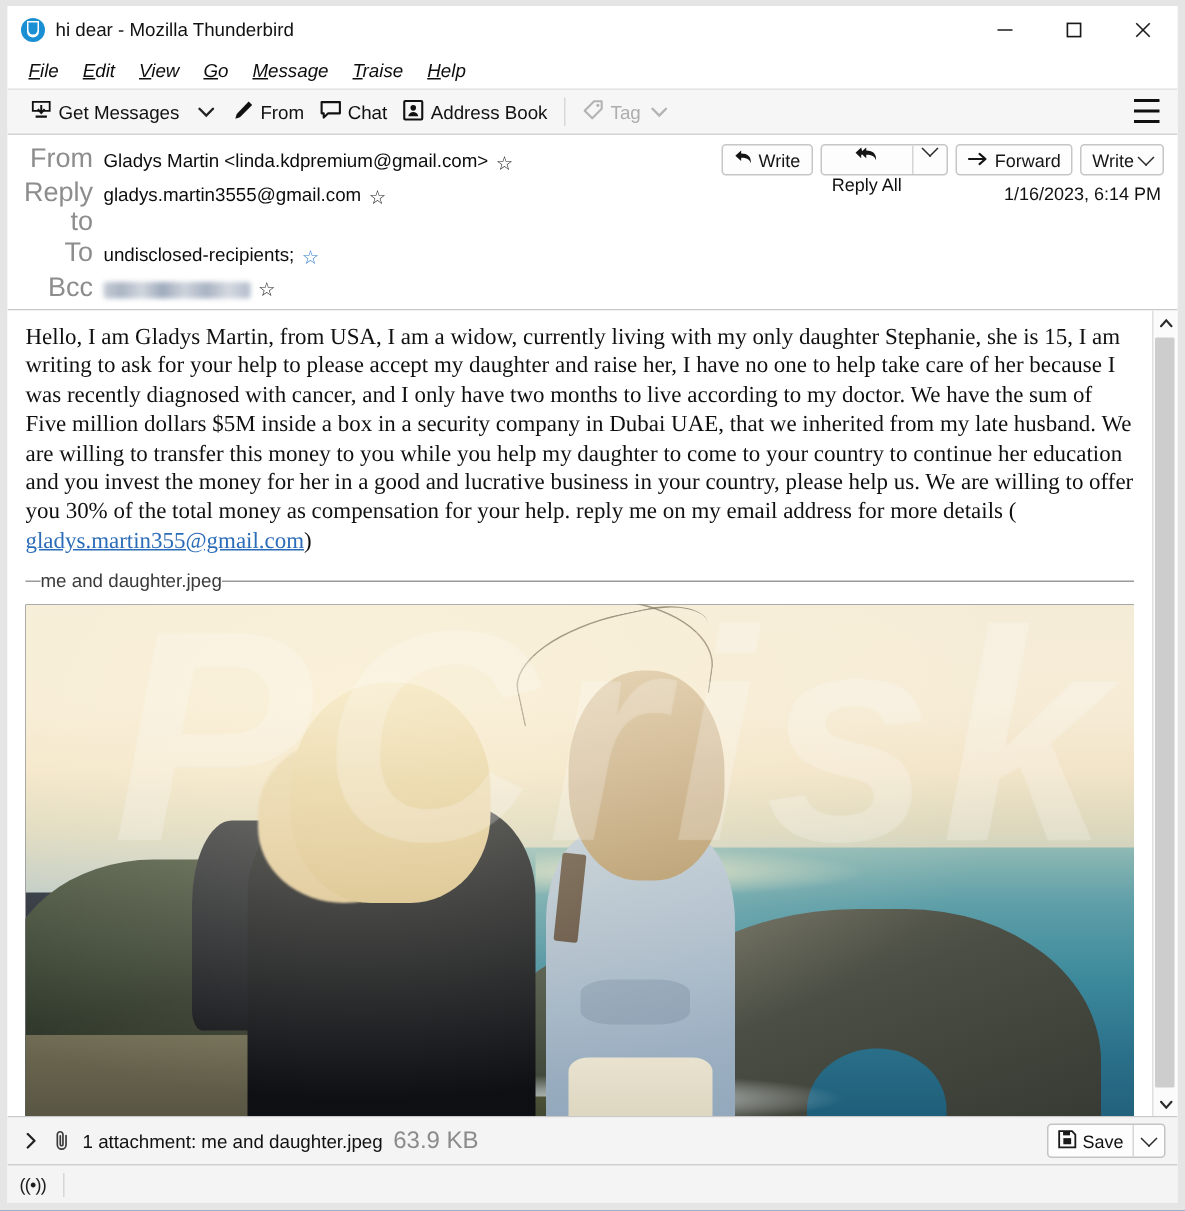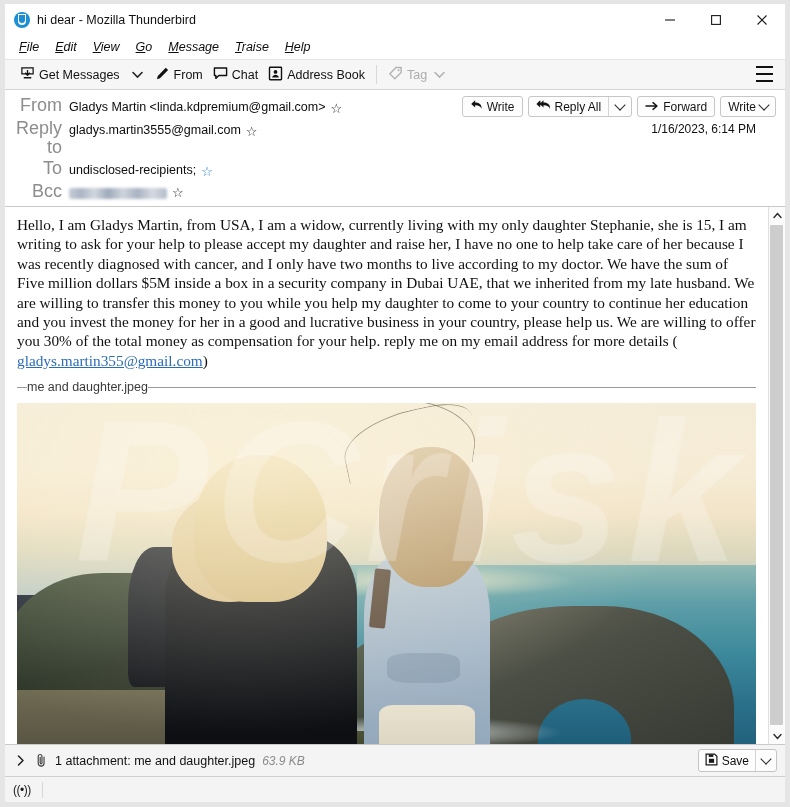--- a/index.html
+++ b/index.html
@@ -239,34 +239,35 @@
     box-sizing: border-box;
     align-items: stretch;
   }
   .abtn-group .seg {
     display: flex;
     align-items: center;
     padding: 0 7px;
     font-size: 12px;
     gap: 4px;
     white-space: nowrap;
+    flex-direction: column;
   }
   .abtn-group .seg + .seg { border-left: 1px solid #d5d5d5; }
   .mini-caret {
     display: inline-block;
     width: 7px; height: 7px;
     border-right: 1.5px solid #2a2a2a;
     border-bottom: 1.5px solid #2a2a2a;
     transform: rotate(45deg);
     position: relative;
     top: -2px;
   }
   #msg-date {
     position: absolute;
-    right: 29px;
+    right: 11px;
     top: 32px;
     font-size: 12px;
     color: #111;
   }
 
   
   #content-wrap {
     flex: 1;
     display: flex;
     min-height: 0;
@@ -564,21 +565,21 @@
   }
   #attach-expand {
     width: 14px;
     display: flex;
     align-items: center;
     justify-content: center;
     color: #222;
   }
   .clip-icon { color: #3a3a3a; display: flex; align-items: center; }
   #attach-text { font-size: 12.5px; color: #111; white-space: nowrap; }
-  #attach-size { font-size: 12px; color: #8b8b8b; font-style: italic; }
+  #attach-size { font-size: 16px; color: #8b8b8b; }
   #attach-actions {
     position: absolute;
     right: 8px;
     display: flex;
     border: 1px solid #c4c4c4;
     border-radius: 3px;
     background: #fdfdfd;
     height: 21px;
     align-items: stretch;
   }

